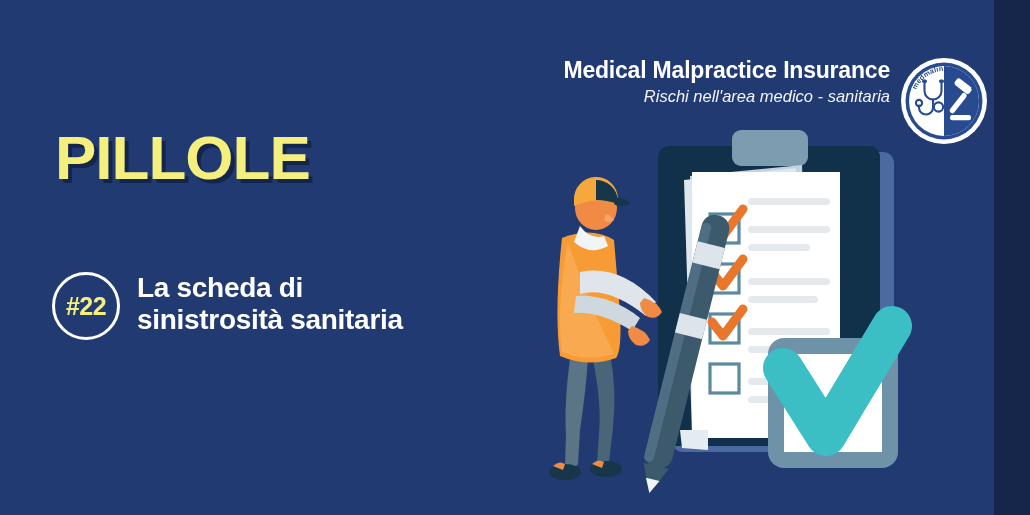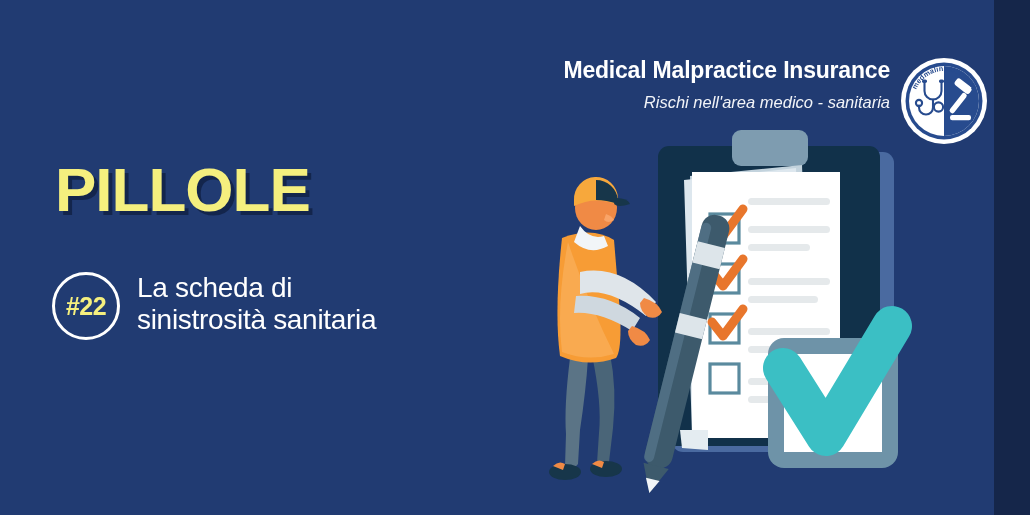--- a/index.html
+++ b/index.html
@@ -30,40 +30,39 @@
     font-weight: bold;
     letter-spacing: -0.2px;
     line-height: 1.12;
     white-space: nowrap;
   }
   .brand-sub {
     color: #f2f4f8;
     font-size: 16.5px;
     font-style: italic;
     line-height: 1.2;
-    margin-top: 9px;
+    margin-top: 3px;
     white-space: nowrap;
   }
 
   
   .logo-badge {
     position: absolute;
     top: 57px;
     left: 900px;
     width: 88px;
     height: 88px;
   }
 
   
   .headline {
     position: absolute;
     left: 55px;
     top: 128px;
     width: 540px;
-    margin-top: 32px;
   }
   .headline-line {
     color: #f5ef7e;
     font-size: 62px;
     font-weight: bold;
     line-height: 0.96;
     letter-spacing: -1px;
     text-shadow: 4px 4px 0 rgba(10, 20, 45, 0.55);
   }
 
@@ -88,21 +87,21 @@
   }
   .episode-number {
     color: #f5ef7e;
     font-size: 25px;
     font-weight: bold;
     letter-spacing: -0.5px;
   }
   .episode-text {
     color: #ffffff;
     font-size: 28px;
-    font-weight: normal;
+    font-weight: bold;
     line-height: 1.13;
     letter-spacing: -0.3px;
   }
 
   
   .illustration {
     position: absolute;
     left: 540px;
     top: 130px;
     width: 420px;

